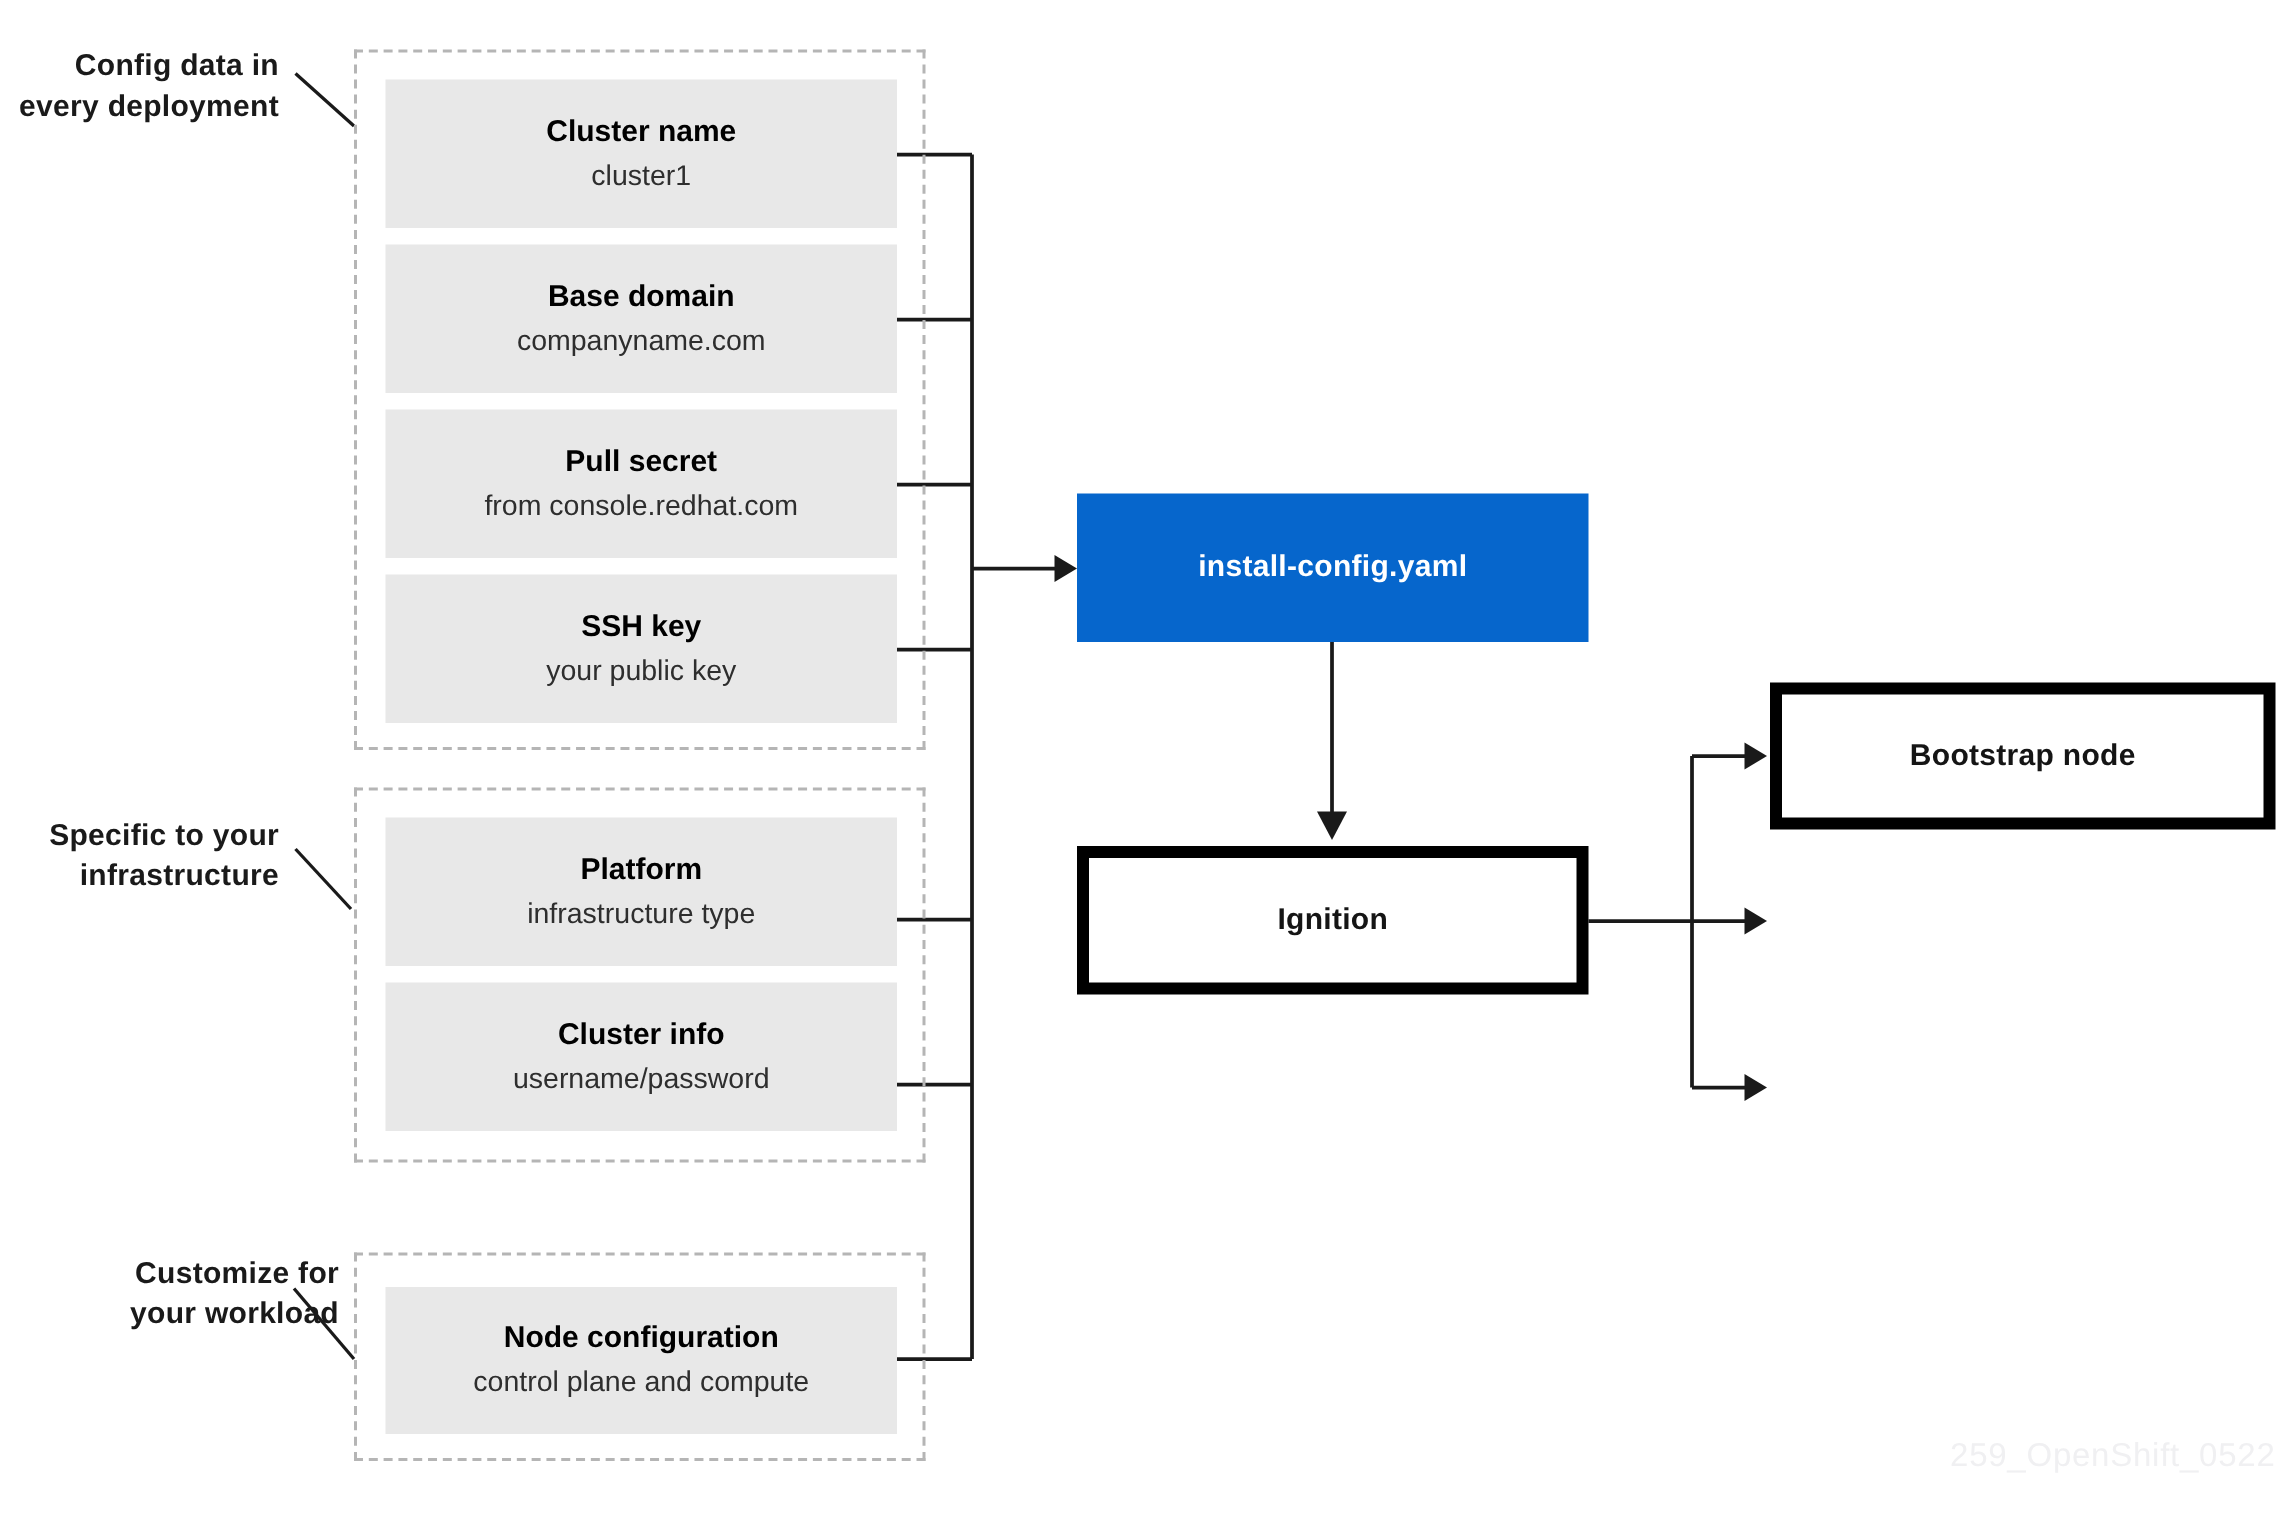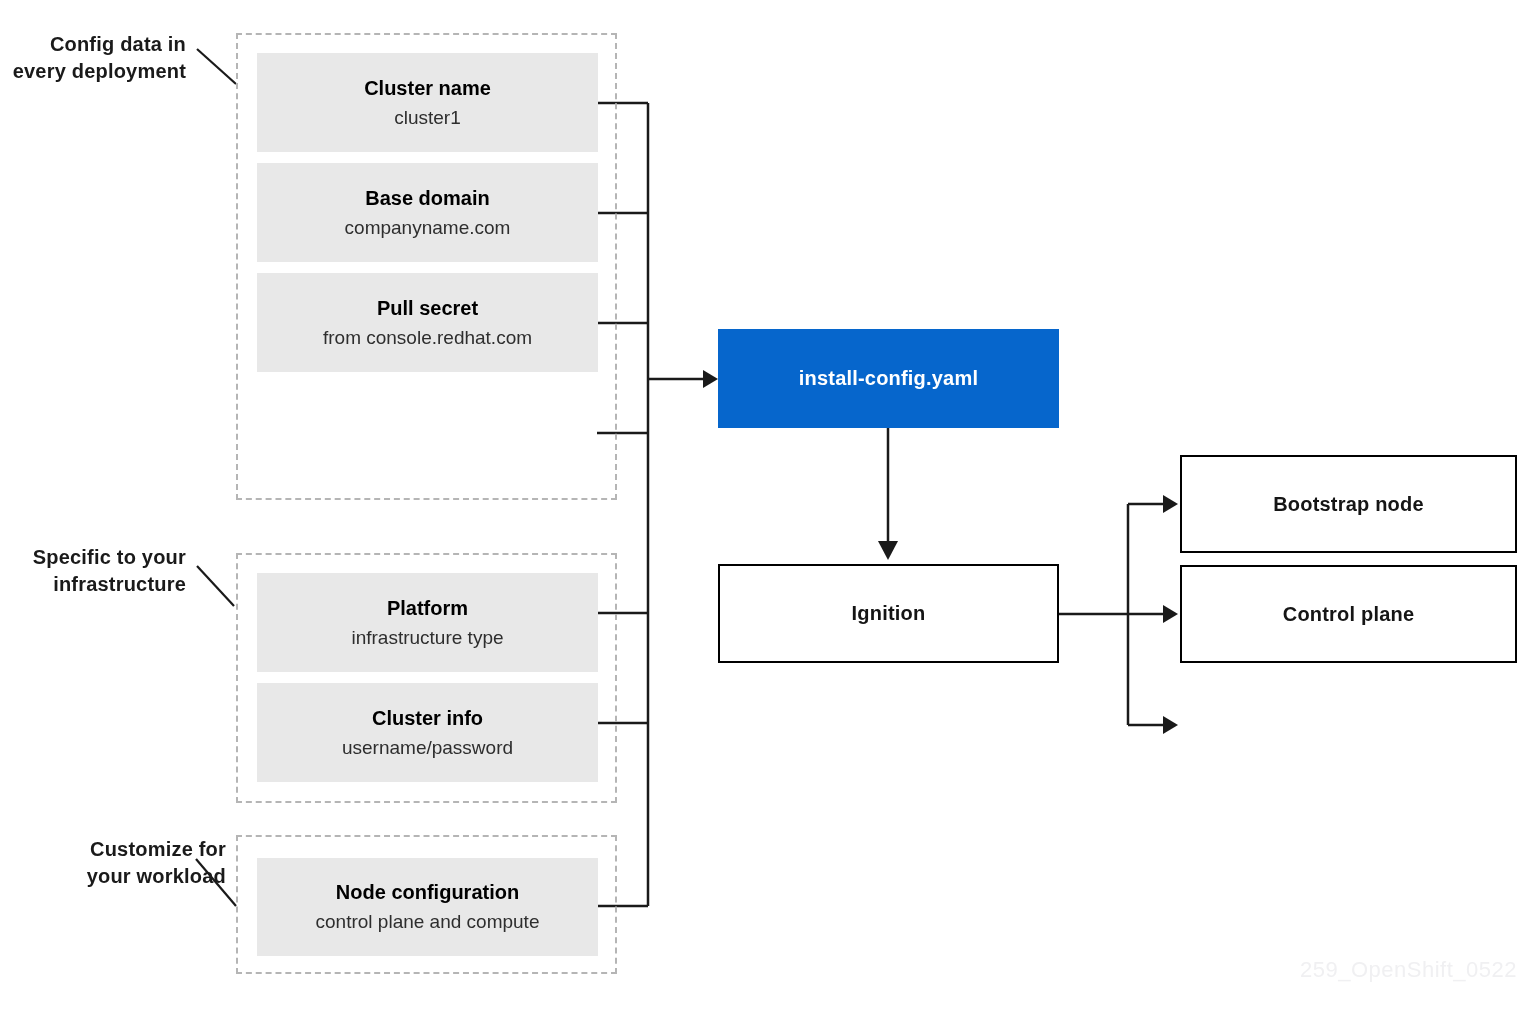--- a/index.html
+++ b/index.html
@@ -71,21 +71,21 @@
     font-size: 20px;
   }
   .node-filled {
     background: #0666cc;
     color: #ffffff;
     font-weight: 600;
     letter-spacing: 0.2px;
   }
   .node-outline {
     background: #ffffff;
-    border: 2px solid #000000;
+    border: 8px solid #000000;
     color: #151515;
     font-weight: 600;
     letter-spacing: 0.2px;
   }
   .watermark {
     position: absolute;
     right: 3px;
     top: 957px;
     font-size: 22px;
     font-weight: 400;
@@ -152,23 +152,27 @@
       <div class="box-sub">cluster1</div>
     </div>
     <div class="gray-box" style="top:128px;">
       <div class="box-title">Base domain</div>
       <div class="box-sub">companyname.com</div>
     </div>
     <div class="gray-box" style="top:238px;">
       <div class="box-title">Pull secret</div>
       <div class="box-sub">from console.redhat.com</div>
     </div>
+    <div class="gray-box" style="top:348px;">
+      <div class="box-title">SSH key</div>
+      <div class="box-sub">your public key</div>
+    </div>
   </div>
 
-  <div class="group" style="left:236px; top:553px; width:381px; height:250px;">
+  <div class="group" style="left:236px; top:525px; width:381px; height:250px;">
     <div class="gray-box" style="top:18px;">
       <div class="box-title">Platform</div>
       <div class="box-sub">infrastructure type</div>
     </div>
     <div class="gray-box" style="top:128px;">
       <div class="box-title">Cluster info</div>
       <div class="box-sub">username/password</div>
     </div>
   </div>
 
@@ -178,18 +182,17 @@
       <div class="box-sub">control plane and compute</div>
     </div>
   </div>
 
   <div class="node node-filled" style="left:718px; top:329px; width:341px; height:99px;text-align:right;">install-config.yaml</div>
 
   <div class="node node-outline" style="left:718px; top:564px; width:341px; height:99px;">Ignition</div>
 
   <div class="node node-outline" style="left:1180px; top:455px; width:337px; height:98px;">Bootstrap node</div>
 
-  <div class="node node-outline" style="left:1180px; top:565px; width:337px; height:98px;">Control plane</div>
 
 
   <div class="watermark">259_OpenShift_0522</div>
 
 </div>
 
 </body></html>

